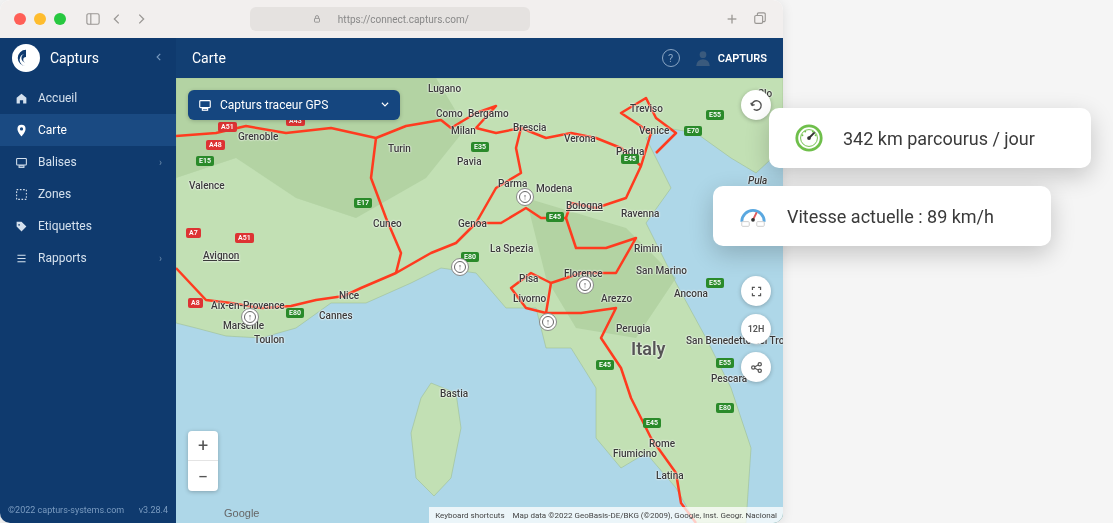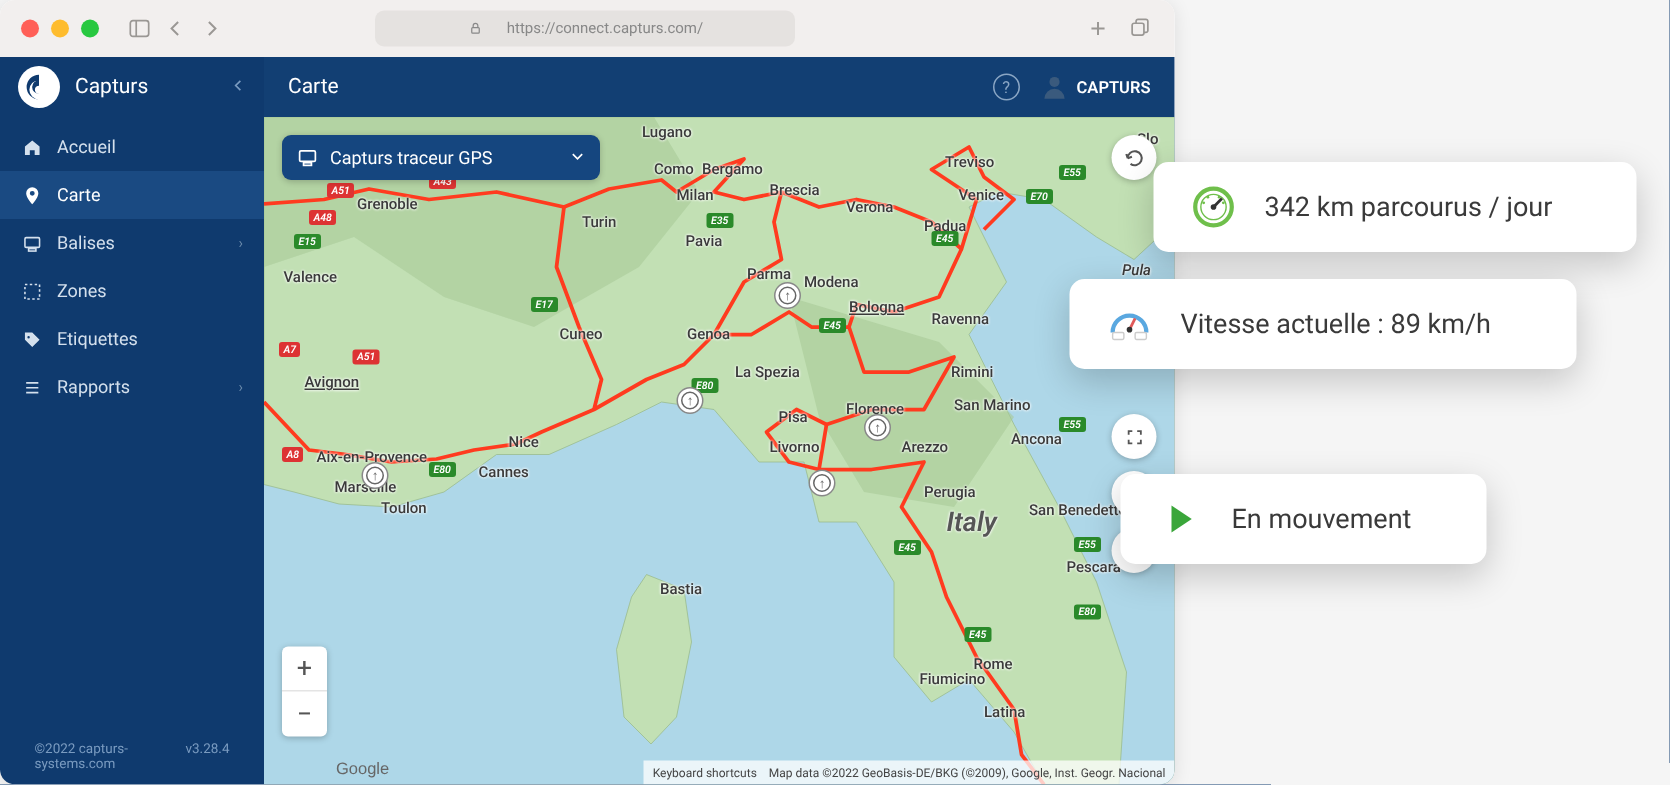--- a/index.html
+++ b/index.html
@@ -26,21 +26,21 @@
 .logo-circle svg { width: 22px; height: 22px; }
 .brand-name { font-size: 14px; font-weight: 400; }
 .collapse-caret { margin-left: auto; color: #7a9bc0; }
 
 .sidebar-items { flex: 1; padding-top: 4px; }
 .sidebar-item { height: 32px; display: flex; align-items: center; padding: 0 14px; gap: 10px; cursor: pointer; font-size: 12px; color: #d4e0ed; }
 .sidebar-item.active { background: #1a4a82; color: #fff; }
 .sidebar-item .chev { margin-left: auto; color: #6a8aab; font-size: 10px; }
 .sidebar-item-icon { width: 14px; height: 14px; display: flex; align-items: center; justify-content: center; flex-shrink: 0; }
 
-.sidebar-footer { padding: 8px 23px; font-size: 9px; color: #7a9bc0; display: flex; justify-content: space-between; }
+.sidebar-footer { padding: 8px 8px; font-size: 9px; color: #7a9bc0; display: flex; justify-content: space-between; }
 
 .main-area { flex: 1; display: flex; flex-direction: column; background: #123f73; }
 .topbar { height: 40px; background: #123f73; display: flex; align-items: center; padding: 0 16px; color: #fff; }
 .page-title { font-size: 14px; font-weight: 400; }
 .topbar-right { margin-left: auto; display: flex; align-items: center; gap: 14px; }
 .help-icon { width: 18px; height: 18px; border: 1.5px solid #8aa6c4; border-radius: 50%; display: flex; align-items: center; justify-content: center; font-size: 11px; color: #8aa6c4; cursor: pointer; }
 .user-chip { display: flex; align-items: center; gap: 6px; font-size: 11px; font-weight: 600; cursor: pointer; }
 .user-silhouette { width: 18px; height: 18px; }
 
 .map-wrapper { flex: 1; position: relative; background: #a8d5a0; overflow: hidden; }
@@ -65,25 +65,25 @@
 .info-cards { position: absolute; right: 22px; top: 108px; display: flex; flex-direction: column; gap: 18px; align-items: flex-end; }
 .info-card { background: #fff; border-radius: 10px; box-shadow: 0 8px 24px rgba(0,0,0,0.2); padding: 14px 24px; display: flex; align-items: center; gap: 18px; font-size: 18px; color: #3a3a3a; }
 .info-card.c1 { width: 322px; }
 .info-card.c2 { width: 338px; margin-right: 40px; }
 .info-card.c3 { width: 244px; margin-right: 100px; margin-top: 52px; }
 .card-icon { width: 32px; height: 32px; display: flex; align-items: center; justify-content: center; flex-shrink: 0; }
 
 .map-bg { position: absolute; inset: 0; }
 .map-label { position: absolute; font-size: 10px; color: #3a3a3a; font-weight: 500; text-shadow: 0 0 2px #fff, 0 0 2px #fff; pointer-events: none; white-space: nowrap; }
 .map-label.italic { font-style: italic; }
-.map-label.big { font-size: 18px; font-weight: 600; color: #555; font-style: italic; }
+.map-label.big { font-size: 18px; font-weight: 600; color: #555; }
 .gps-marker { position: absolute; width: 18px; height: 18px; border-radius: 50%; background: #fff; border: 1px solid #888; display: flex; align-items: center; justify-content: center; }
 .gps-marker::after { content: ''; width: 10px; height: 10px; border-radius: 50%; border: 1.5px solid #666; position: relative; }
 .gps-marker::before { content: '↑'; position: absolute; font-size: 9px; color: #666; }
-.hwy-badge { position: absolute; font-size: 7px; color: #fff; background: #d33; padding: 1px 3px; border-radius: 2px; font-weight: 600; font-style: italic; }
+.hwy-badge { position: absolute; font-size: 7px; color: #fff; background: #d33; padding: 1px 3px; border-radius: 2px; font-weight: 600; }
 .hwy-badge.green { background: #2a8a2a; }
 </style>
 </head>
 <body>
 
 <div class="browser-window">
 
   <div class="browser-chrome">
     <div class="traffic-lights">
       <div class="traffic-light tl-red"></div>
@@ -395,21 +395,13 @@
       <svg viewBox="0 0 32 32" width="30" height="30">
           <path d="M4 22 a12 12 0 0 1 24 0" fill="none" stroke="#5aa8e0" stroke-width="3"></path>
           <rect x="4" y="22" width="8" height="5" rx="1" fill="#fff" stroke="#ccc"></rect>
           <rect x="20" y="22" width="8" height="5" rx="1" fill="#fff" stroke="#ccc"></rect>
           <line x1="16" y1="20" x2="20" y2="12" stroke="#e05a5a" stroke-width="2"></line>
           <circle cx="16" cy="20" r="2" fill="#333"></circle>
         </svg>
     </span>
     <span>Vitesse actuelle : 89 km/h</span>
   </div>
-  <div class="info-card c3">
-    <span class="card-icon">
-      <svg viewBox="0 0 32 32" width="24" height="24">
-          <path d="M8 4 L26 16 L8 28 Z" fill="#3aa63a"></path>
-        </svg>
-    </span>
-    <span>En mouvement</span>
-  </div>
 </div>
 
 </body></html>

